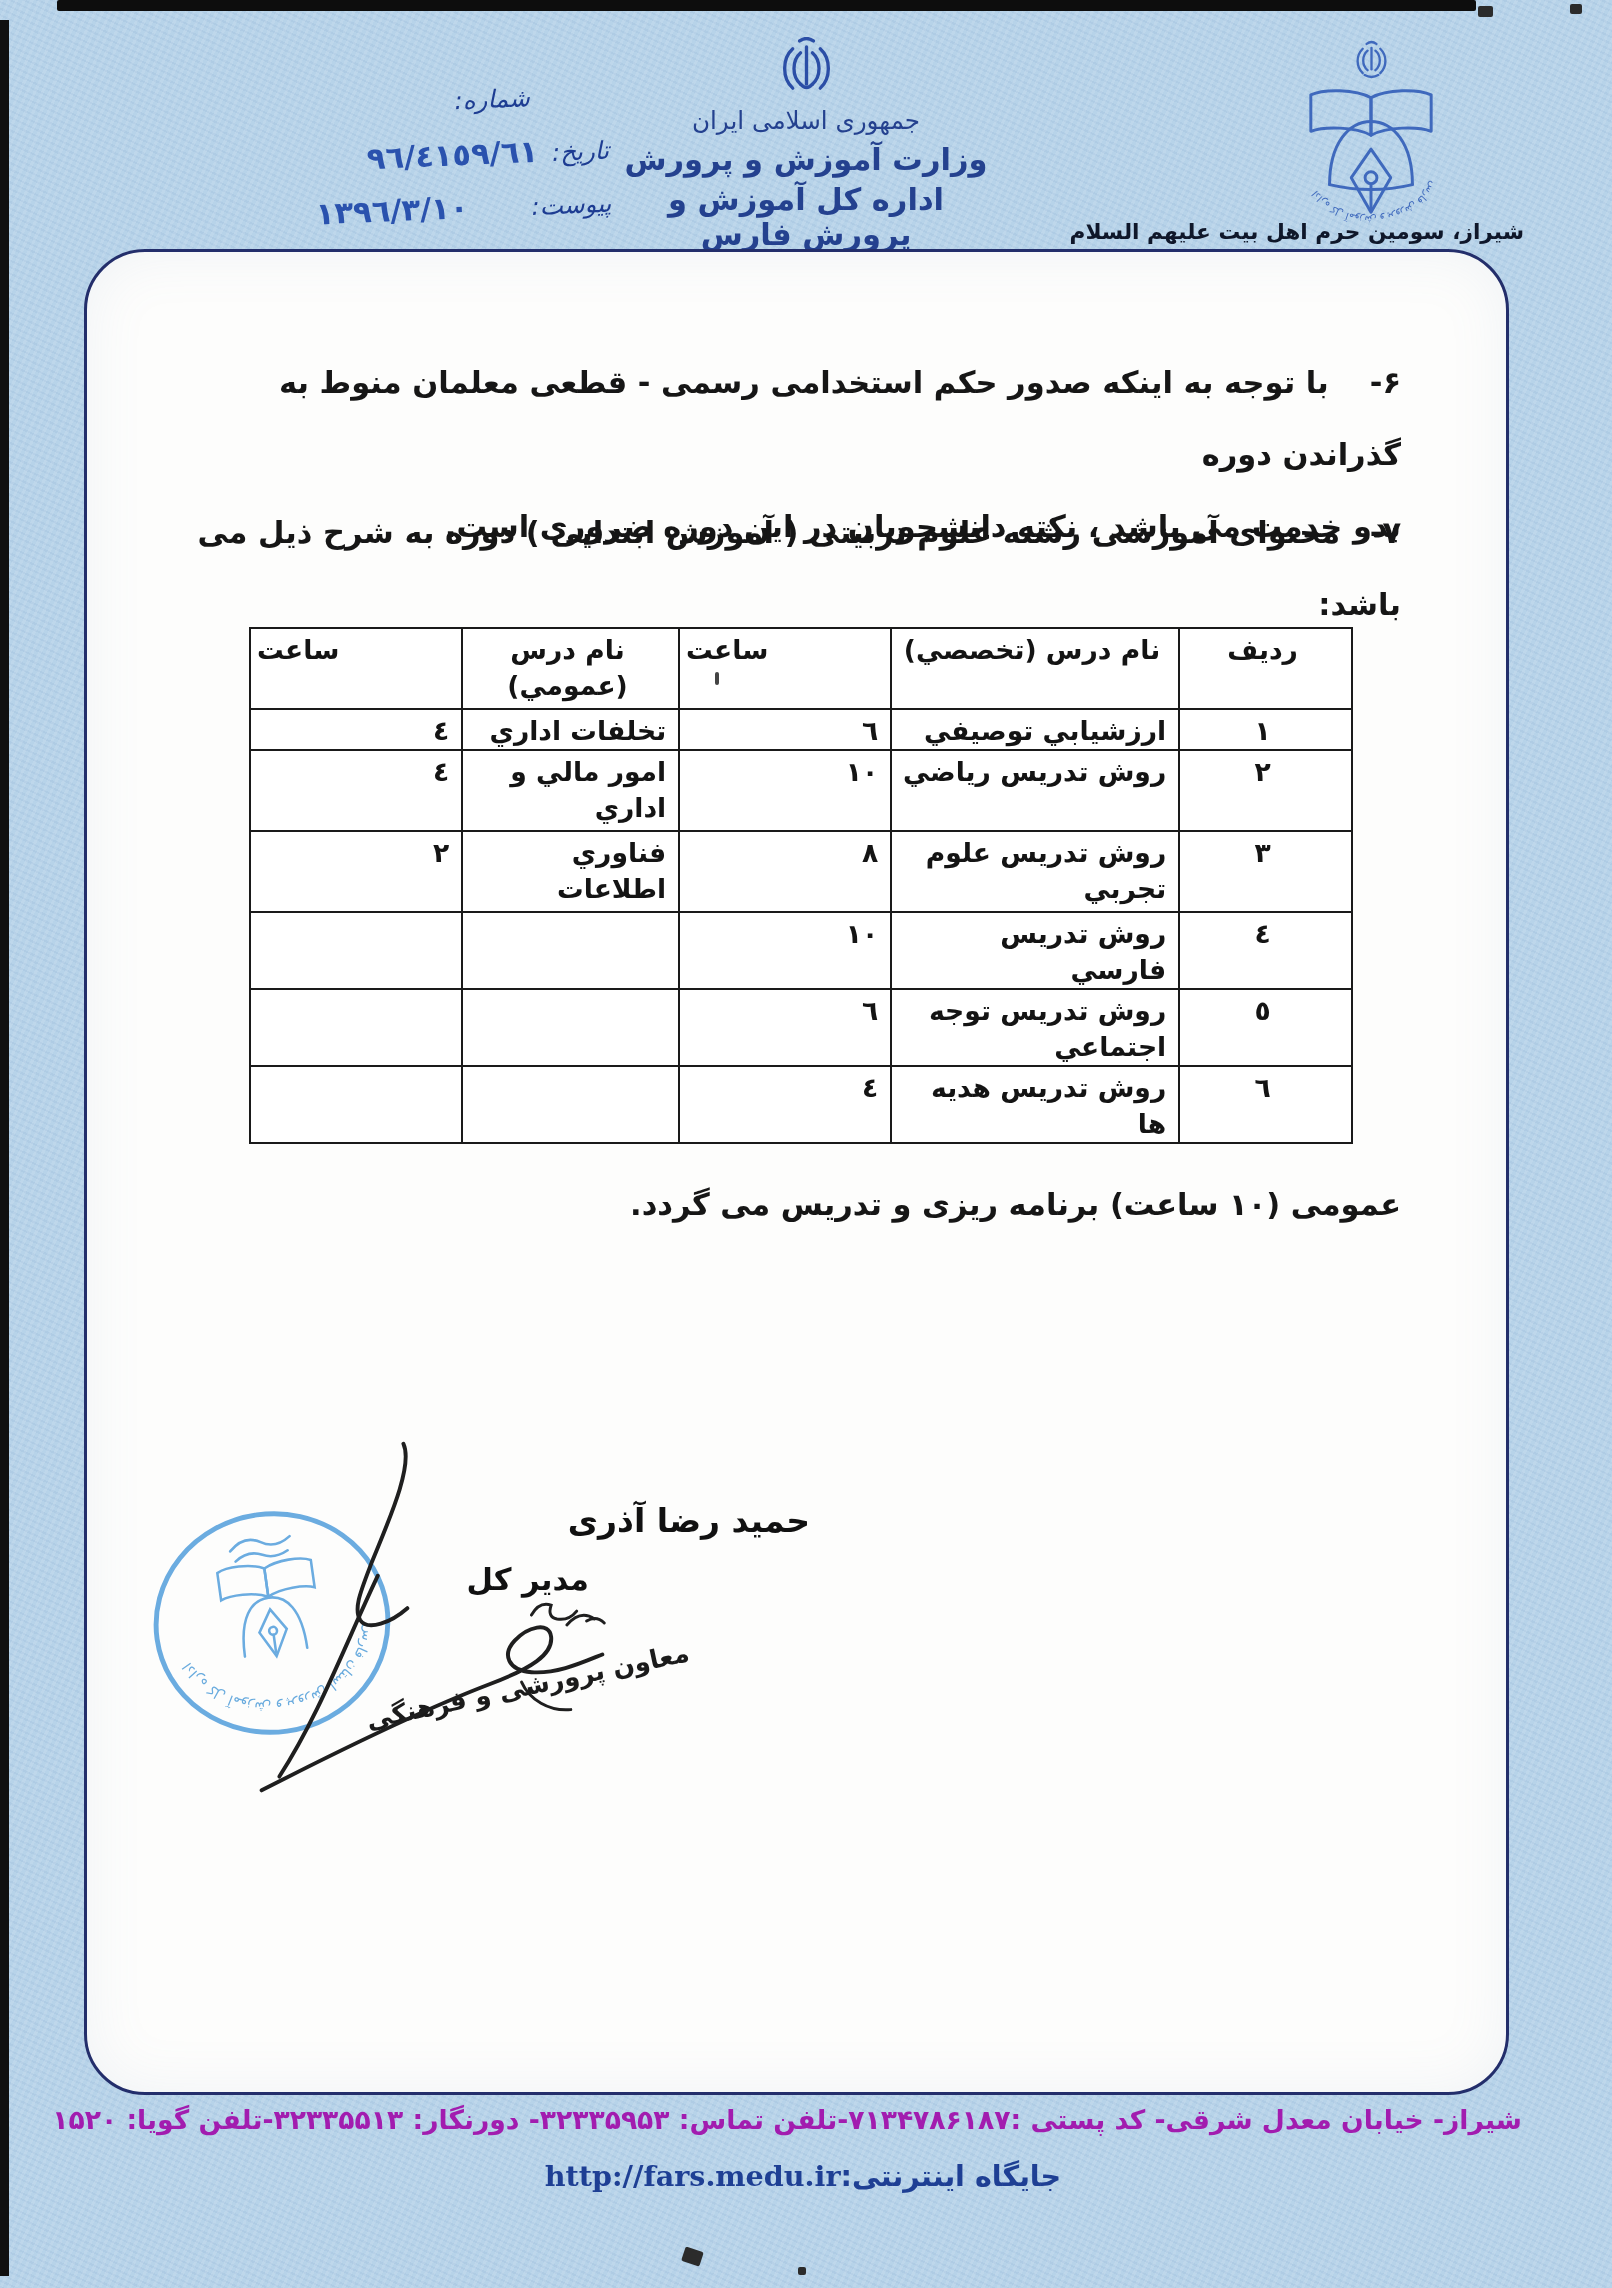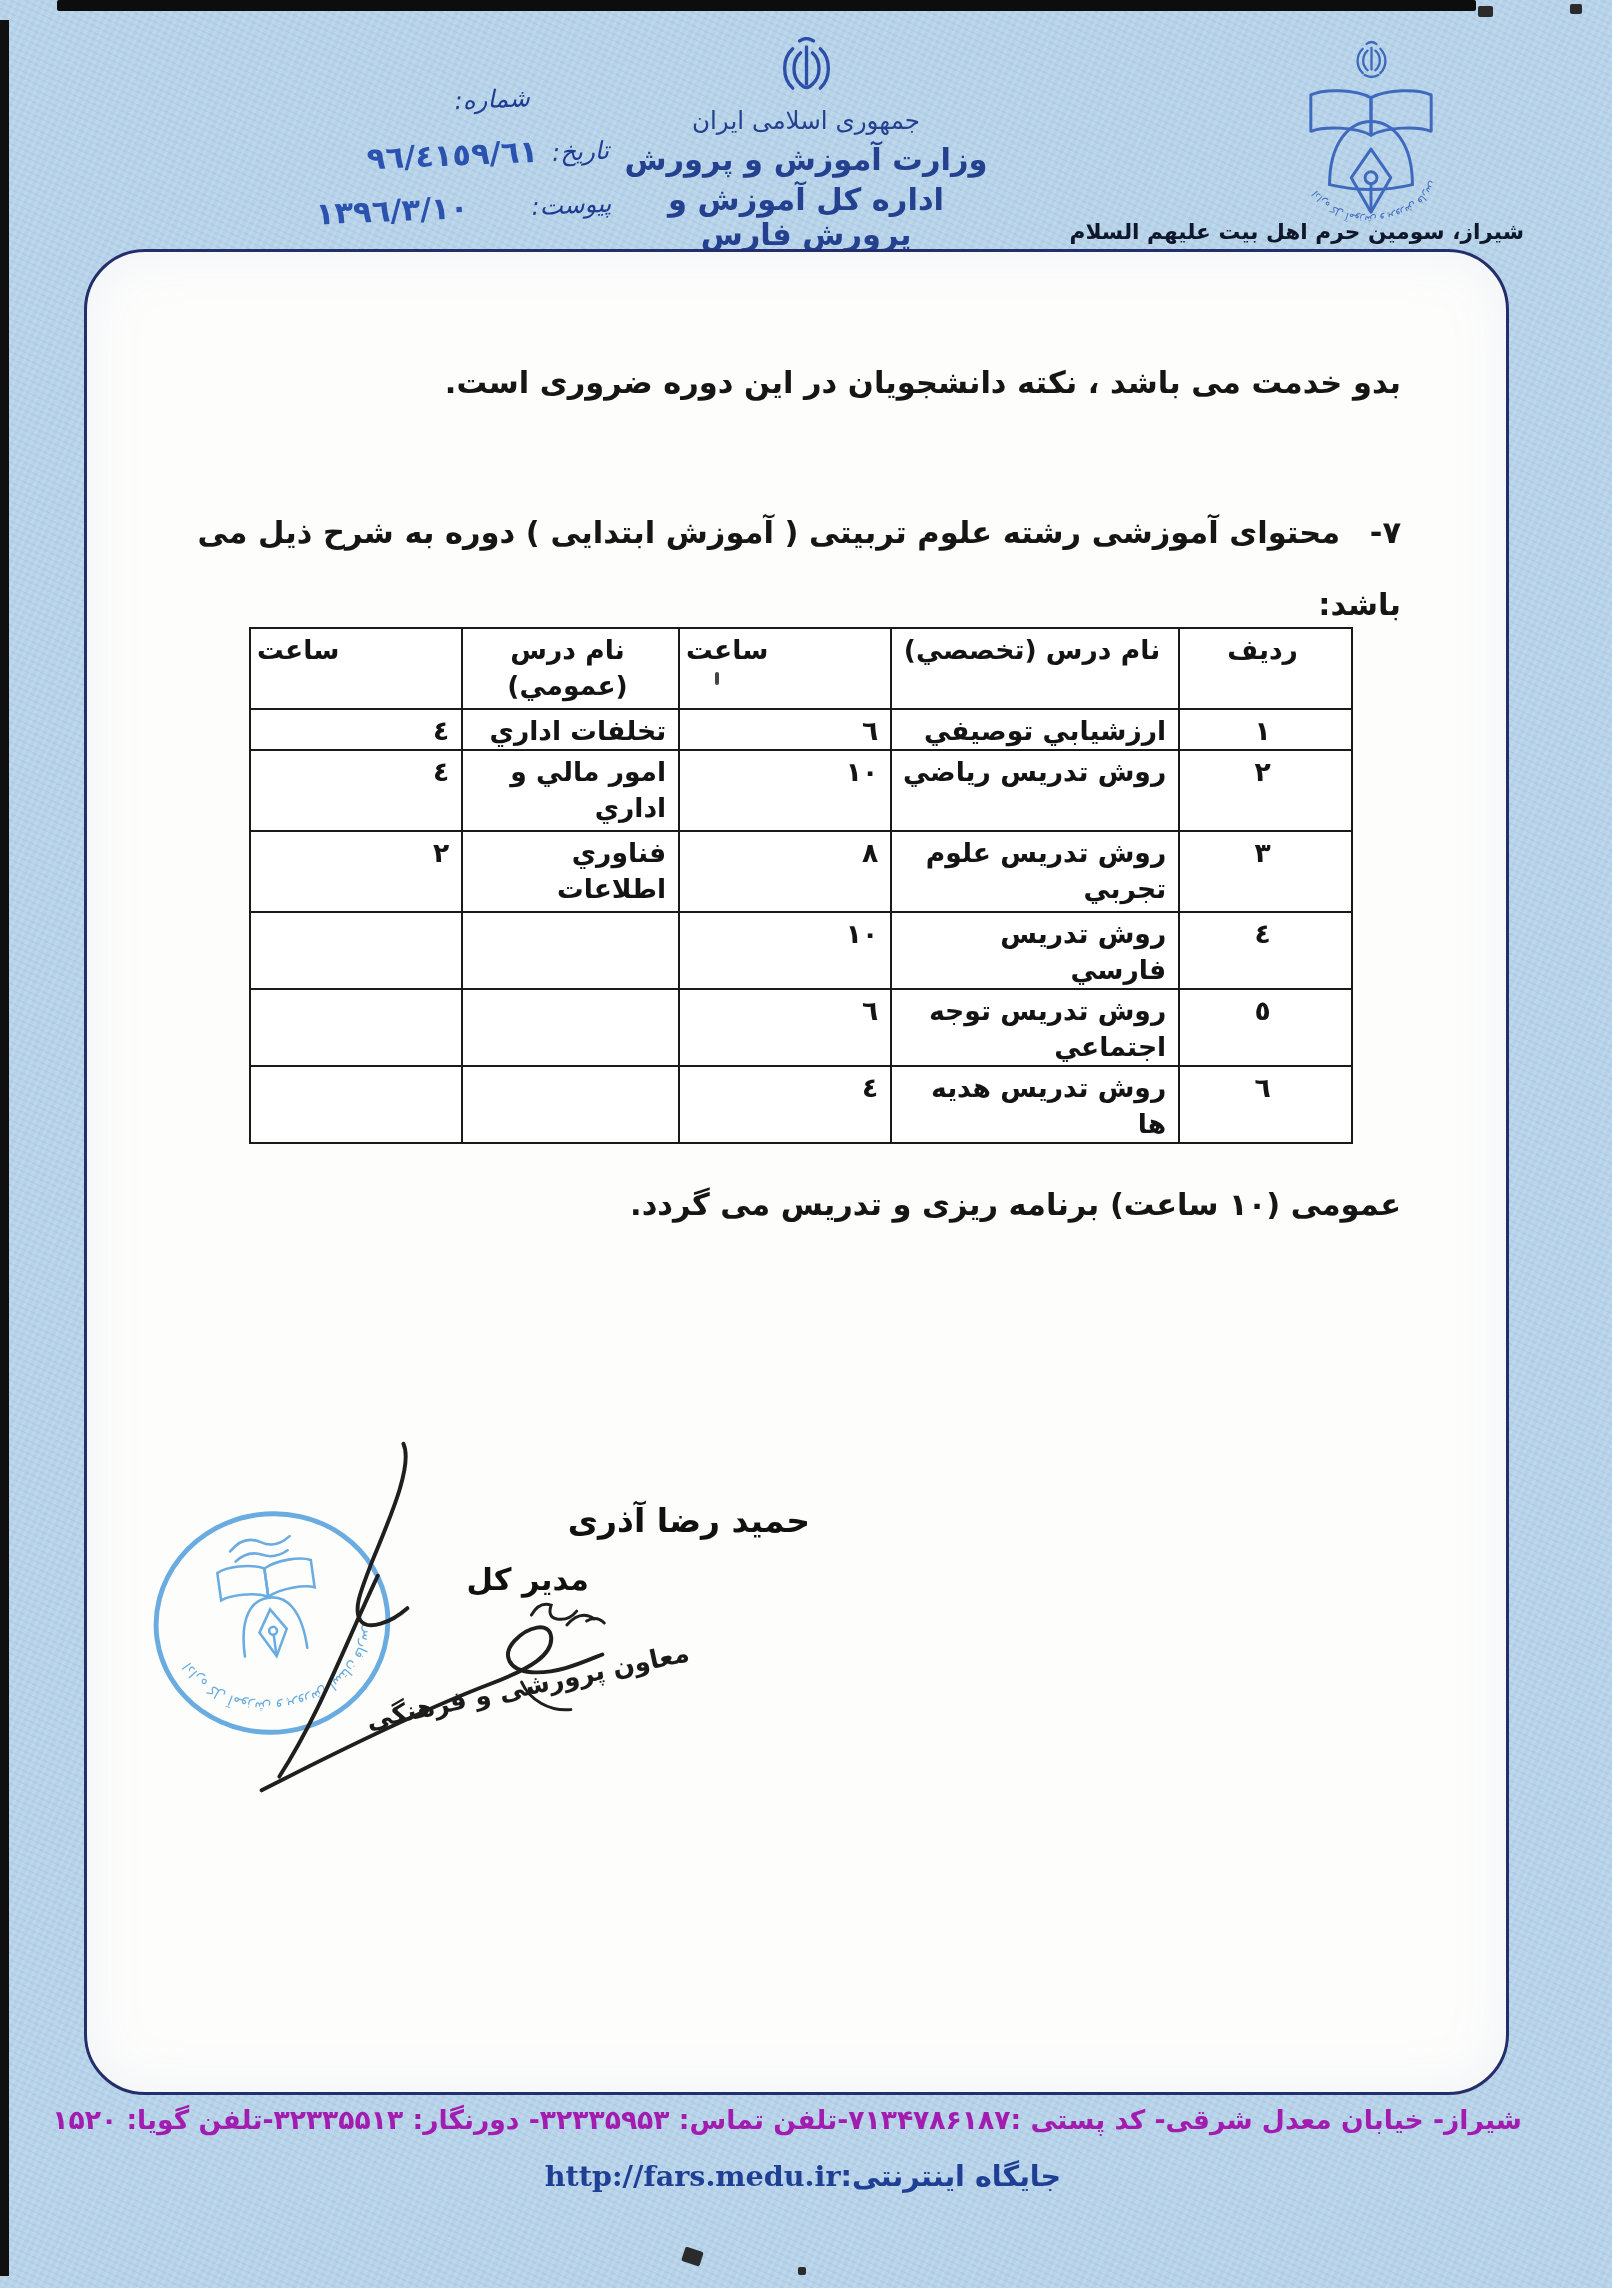--- a/index.html
+++ b/index.html
@@ -129,20 +129,21 @@
     <text font-size="10" fill="#3f69bd" letter-spacing="0.5">
       <textPath href="#logoRing" startOffset="4%">اداره کل آموزش و پرورش فارس</textPath>
     </text>
   </svg>
 </div>
 <div class="abs tagline">شیراز، سومین حرم اهل بیت علیهم السلام</div>
 
 <div class="abs box"></div>
 
 <div class="abs para p6">
+  <div><span class="marker">۶-</span><span>با توجه به اینکه صدور حکم استخدامی رسمی - قطعی معلمان منوط به گذراندن دوره</span></div>
   <div>بدو خدمت می باشد ، نکته دانشجویان در این دوره ضروری است.</div>
 </div>
 
 <div class="abs para p7">
   <span class="marker" style="margin-left:29.6px;">۷-</span><span>محتوای آموزشی رشته علوم تربیتی ( آموزش ابتدایی ) دوره به شرح ذیل می باشد:</span>
 </div>
 
 <table class="course">
   <colgroup>
       <col style="width:173px">

